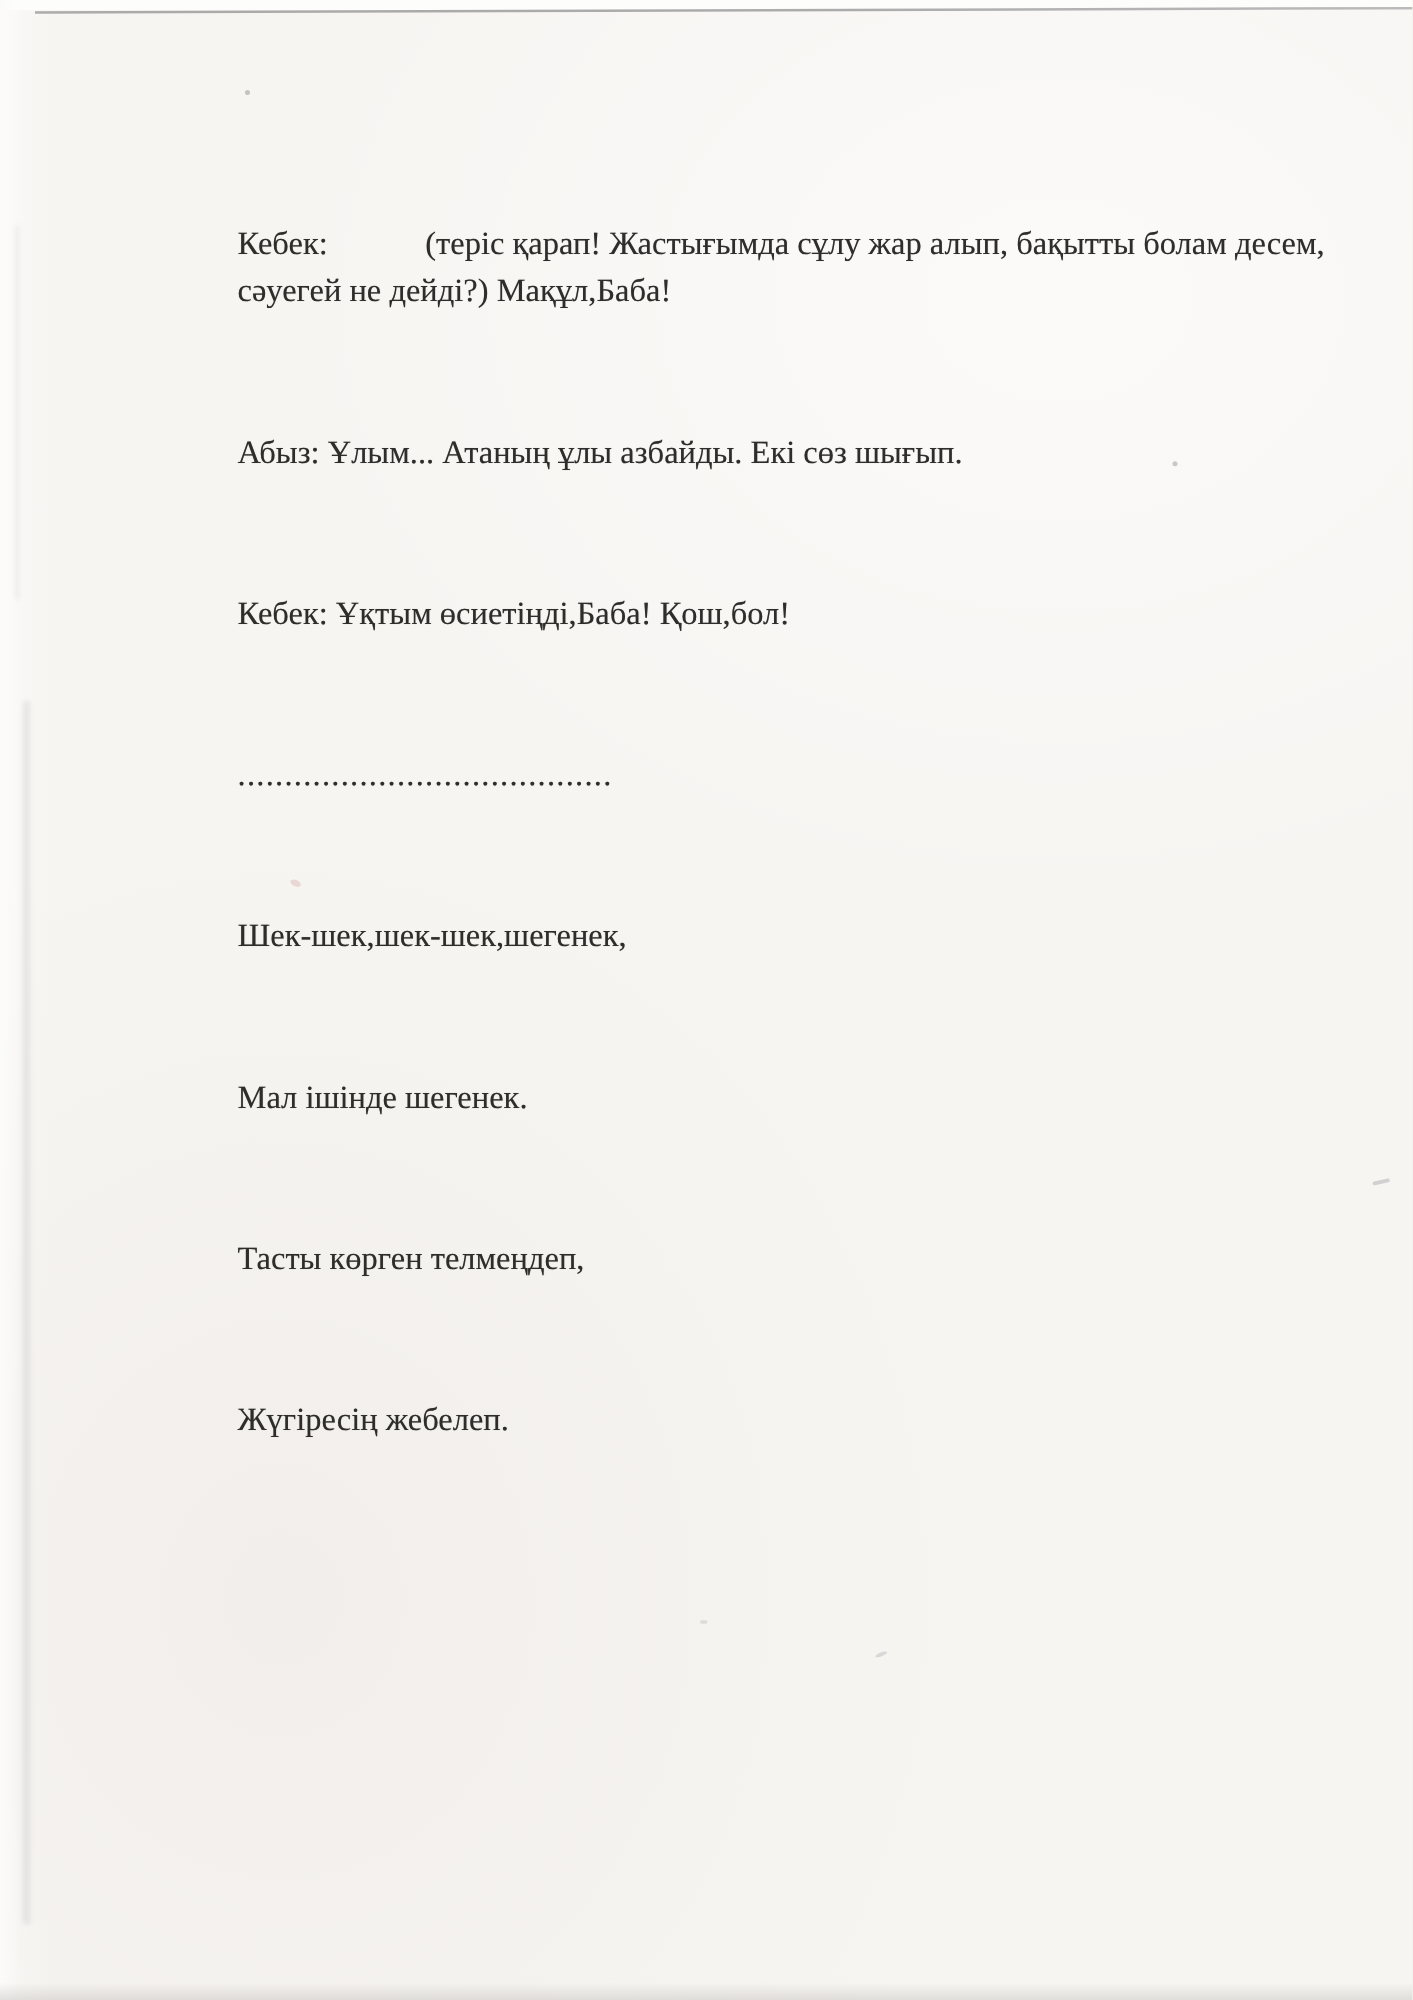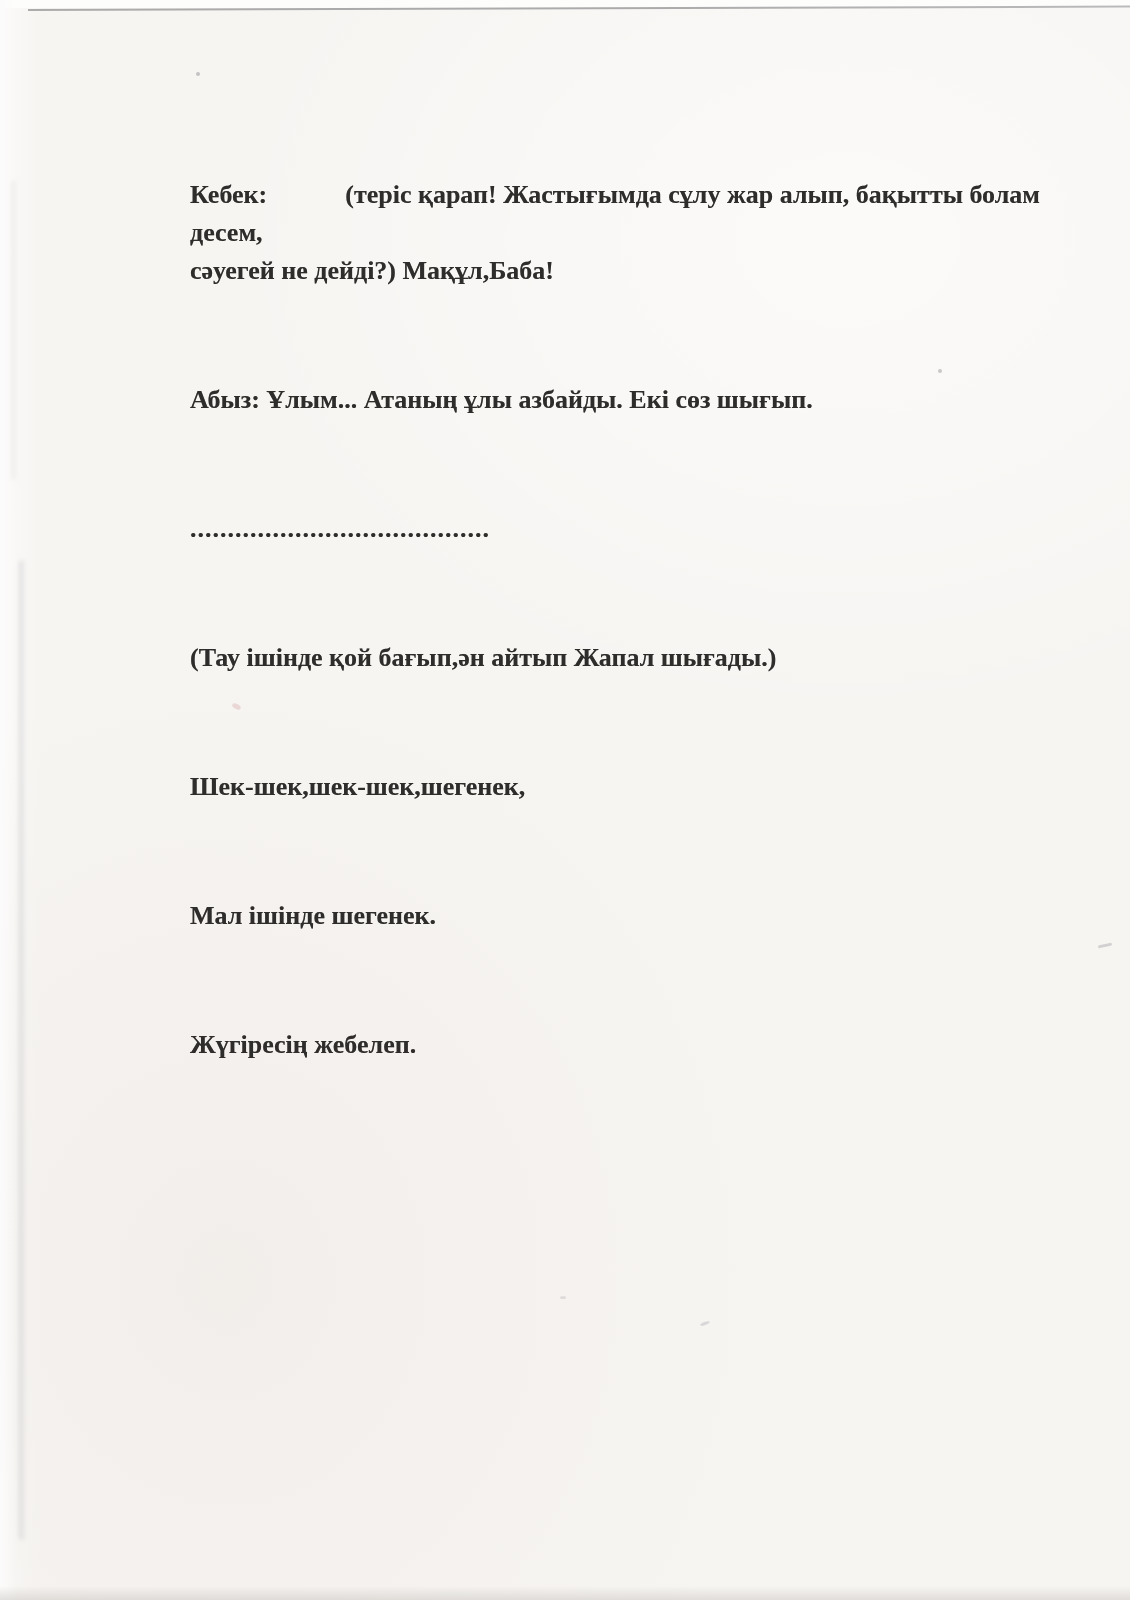--- a/index.html
+++ b/index.html
@@ -15,21 +15,20 @@
     font-family: "Liberation Serif", "DejaVu Serif", serif;
   }
   .page {
     position: absolute;
     inset: 0;
     background-color: #f7f5f2;
     background-image:
       radial-gradient(ellipse 900px 700px at 75% 15%, rgba(255,255,255,0.55), rgba(255,255,255,0) 70%),
       radial-gradient(ellipse 800px 900px at 20% 80%, rgba(236,232,228,0.5), rgba(236,232,228,0) 70%),
       linear-gradient(90deg, #fbfaf9 0px, #f7f5f2 40px);
-    font-weight: bold;
   }
   
   .edge-top {
     position: absolute;
     top: 9px;
     left: 28px;
     width: 1102px;
     height: 2px;
     background: linear-gradient(90deg, rgba(110,110,112,0.55), rgba(130,130,132,0.65) 60%, rgba(120,120,122,0.5));
     transform: rotate(-0.18deg);
@@ -123,24 +122,25 @@
   <div class="speck speck-b"></div>
   <div class="speck speck-c"></div>
   <div class="speck speck-d"></div>
   <div class="speck speck-e"></div>
   <div class="speck speck-f"></div>
 
   <div class="text-block">
     <p>Кебек:            (теріс қарап! Жастығымда сұлу жар алып, бақытты болам десем,
 сәуегей не дейді?) Мақұл,Баба!</p>
     <p>Абыз: Ұлым... Атаның ұлы азбайды. Екі сөз шығып.</p>
+    <p>Кебек: Ұқтым өсиетіңді,Баба! Қош,бол!</p>
     <p class="dots">........................................</p>
-    <p>(Тау ішінде қой бағып,ән айтып Жапал шығады.)</p>
     <p>Шек-шек,шек-шек,шегенек,</p>
     <p>Мал ішінде шегенек.</p>
+    <p>Тасты көрген телмеңдеп,</p>
     <p>Жүгіресің жебелеп.</p>
     
     
     
     
     
     
     
     
     

